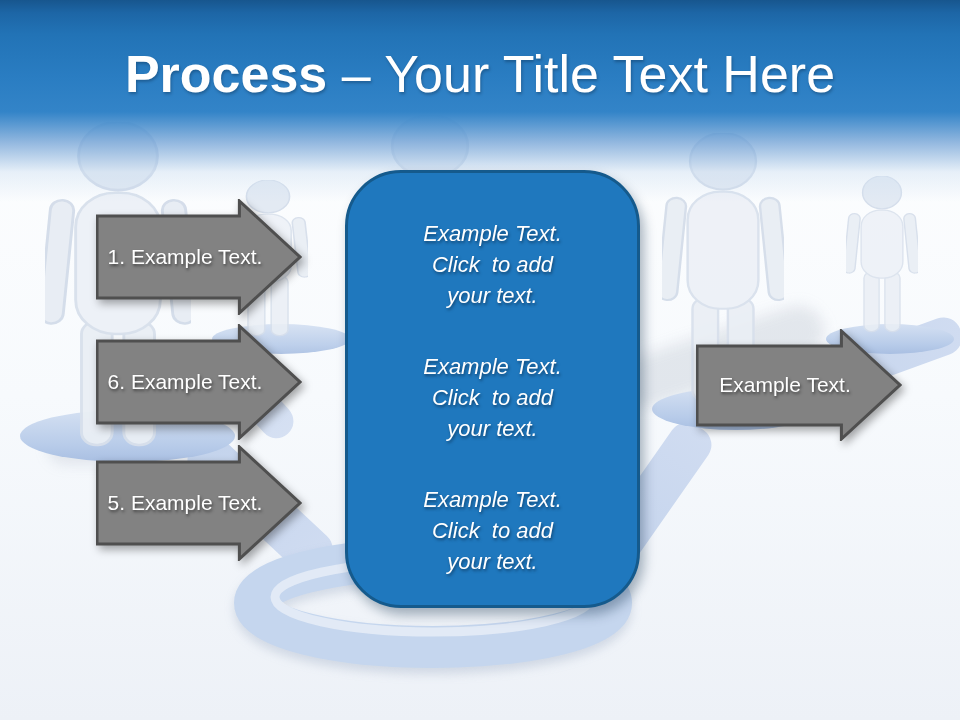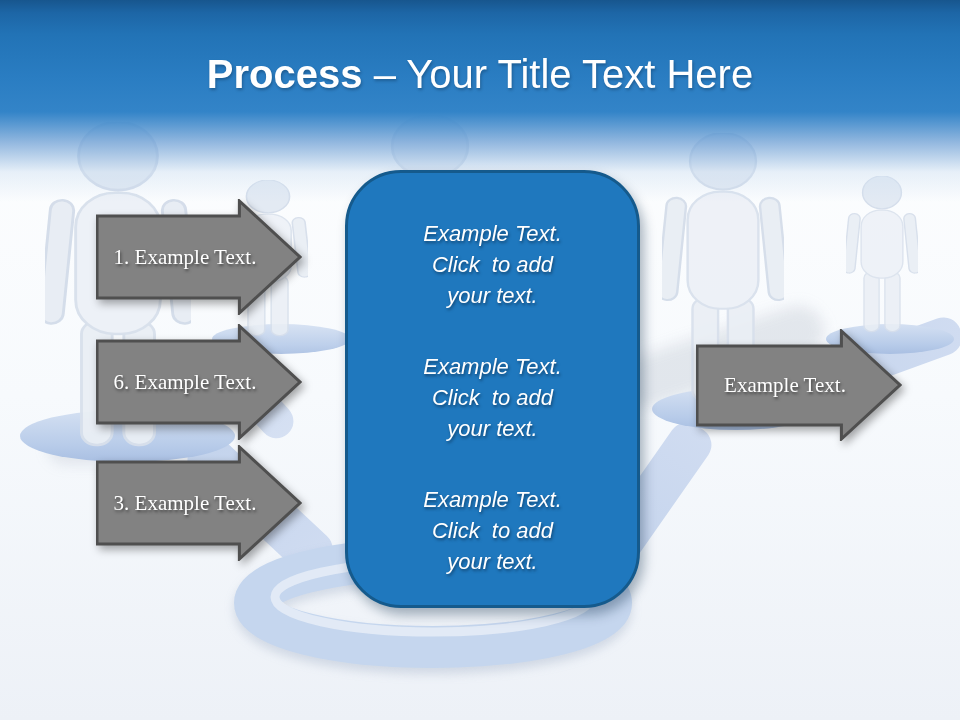--- a/index.html
+++ b/index.html
@@ -31,31 +31,31 @@
   
   .figure{position:absolute;z-index:2;filter:blur(.4px);}
   
   .header{position:absolute;left:0;top:0;width:960px;height:215px;z-index:3;
     pointer-events:none;
     background:linear-gradient(180deg,
       #17568e 0%, #1d66a6 6%, #2273b6 16%, #2a7dc2 36%, #3384c8 52%,
       rgba(115,163,214,0.78) 66%, rgba(205,223,241,0.45) 80%,
       rgba(255,255,255,0) 94%);}
   .title{position:absolute;left:0;top:50px;width:960px;z-index:4;
-    text-align:center;color:#ffffff;font-size:40px;line-height:48px;
+    text-align:center;color:#ffffff;font-size:52px;line-height:48px;
     text-shadow:1px 2px 3px rgba(0,20,40,0.3);}
   .title .bold{font-weight:700;}
   
   .arrow{position:absolute;z-index:5;width:206px;height:116px;}
   .arrow svg{position:absolute;inset:0;width:100%;height:100%;
     filter:drop-shadow(3px 4px 4px rgba(0,0,0,0.35));}
   .arrow svg polygon{fill:#828282;stroke:#4f4f4f;stroke-width:3;}
   .arrow-label{position:absolute;inset:0;display:flex;align-items:center;
     justify-content:center;padding-right:28px;color:#ffffff;font-size:21px;
-    text-shadow:1px 2px 3px rgba(0,0,0,0.5);font-family:Liberation Serif, serif;}
+    text-shadow:1px 2px 3px rgba(0,0,0,0.5);}
   .arrow-1{left:96px;top:199px;}
   .arrow-2{left:96px;top:324px;}
   .arrow-3{left:96px;top:445px;}
   .arrow-right{left:696px;top:329px;height:112px;}
   
   .center-box{position:absolute;z-index:5;left:345px;top:170px;width:295px;height:438px;
     box-sizing:border-box;background:#1f78be;border:3px solid #155a8c;
     border-radius:56px;box-shadow:4px 7px 12px rgba(10,40,70,0.35);
     display:flex;flex-direction:column;align-items:center;
     padding-top:45px;}
@@ -125,21 +125,21 @@
   <div class="arrow arrow-2">
     <svg viewBox="0 0 204 116" preserveAspectRatio="none">
       <polygon points="1,17 142,17 142,2 202,58 142,114 142,99 1,99"></polygon>
       </svg>
     <span class="arrow-label">6. Example Text.</span>
   </div>
   <div class="arrow arrow-3">
     <svg viewBox="0 0 204 116" preserveAspectRatio="none">
       <polygon points="1,17 142,17 142,2 202,58 142,114 142,99 1,99"></polygon>
       </svg>
-    <span class="arrow-label">3. Example Text.</span>
+    <span class="arrow-label">5. Example Text.</span>
   </div>
 
   <div class="center-box">
     <div class="text-block">
       <div class="box-line">Example Text.</div>
       <div class="box-line">Click  to add</div>
       <div class="box-line">your text.</div>
     </div>
     <div class="text-block">
       <div class="box-line">Example Text.</div>

